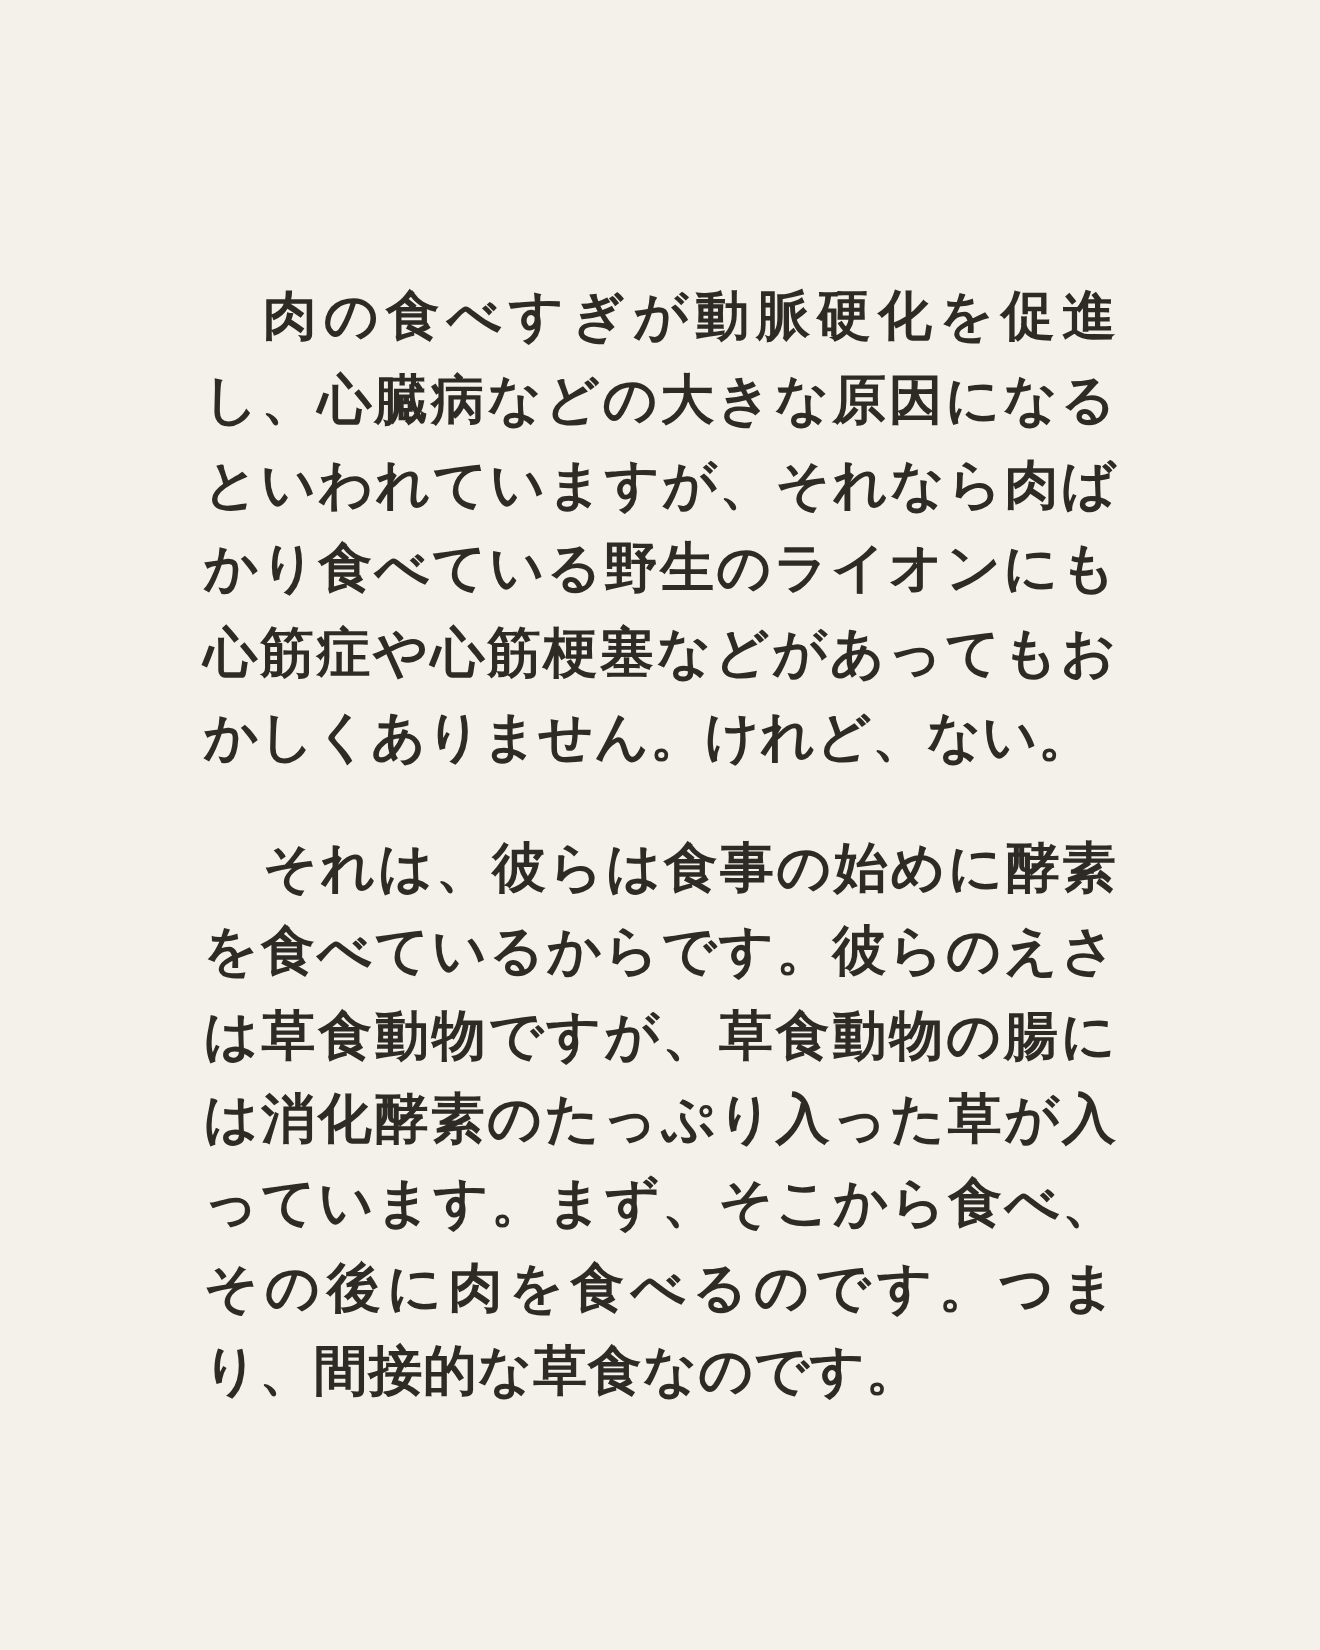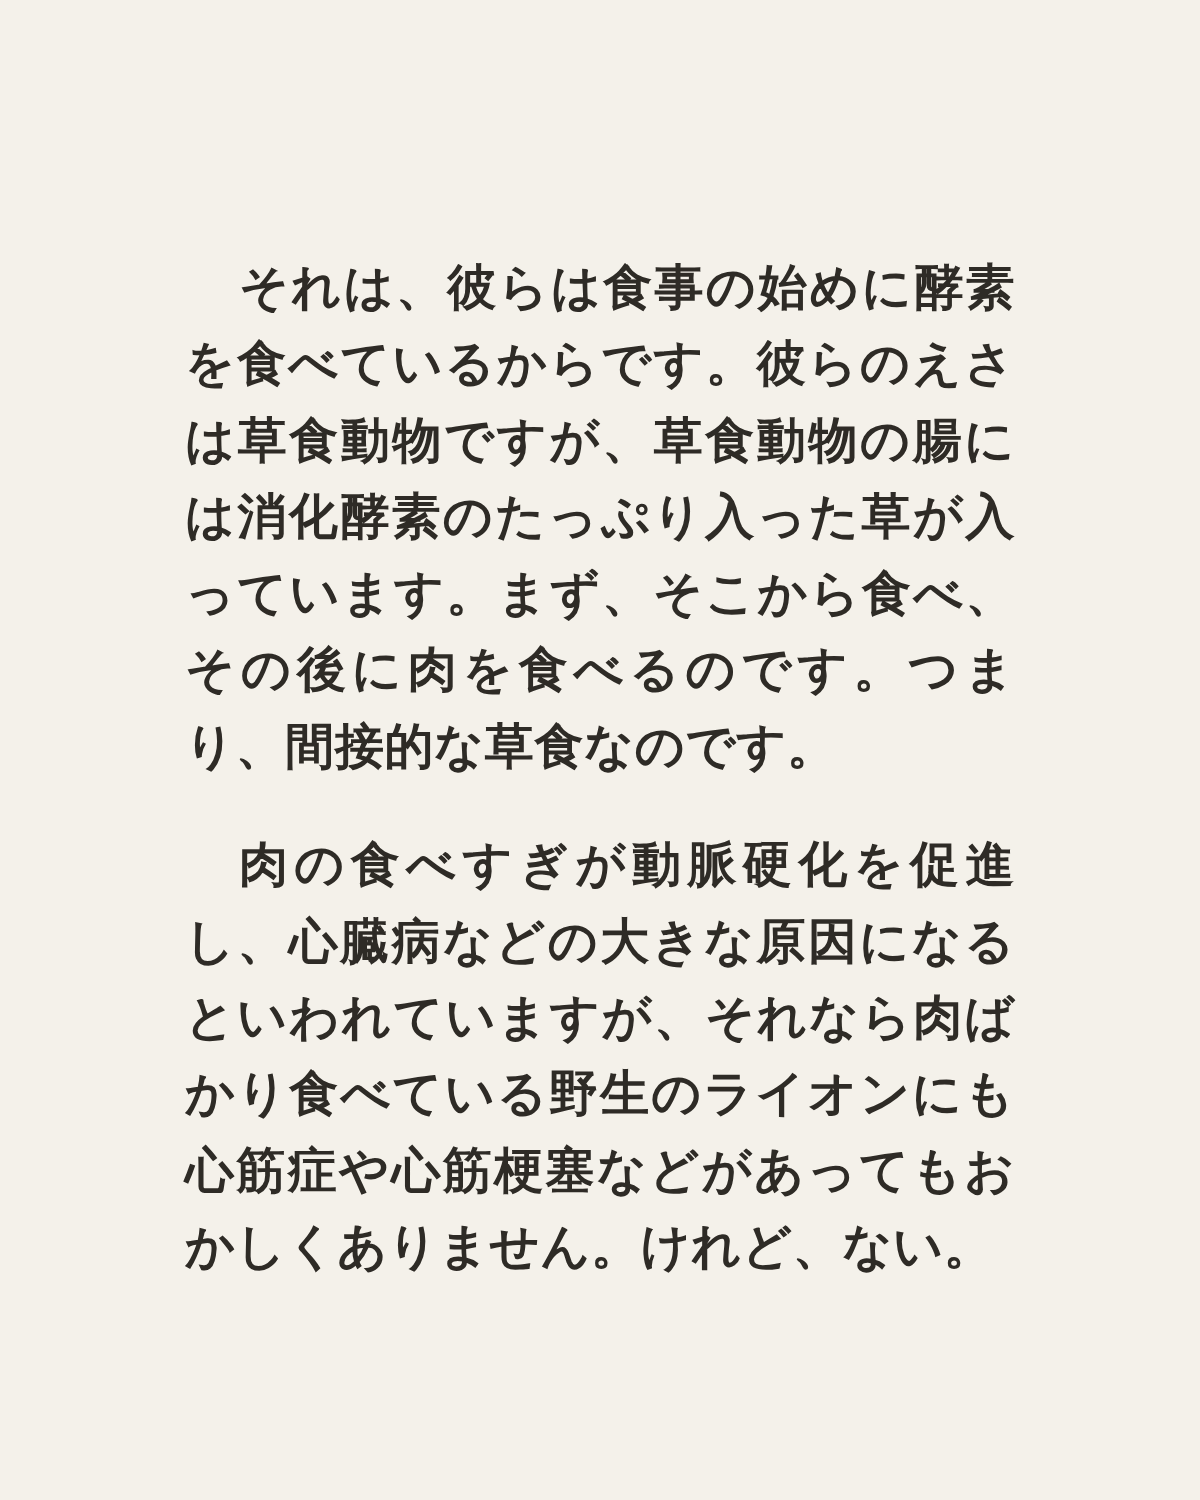--- a/index.html
+++ b/index.html
@@ -34,15 +34,15 @@
     text-indent: 1.1em;
   }
   .para + .para {
     margin-top: 42px;
   }
 </style>
 </head>
 <body>
 
 <div class="page">
+  <p class="para">肉の食べすぎが動脈硬化を促進し、心臓病などの大きな原因になるといわれていますが、それなら肉ばかり食べている野生のライオンにも心筋症や心筋梗塞などがあってもおかしくありません。けれど、ない。</p>
   <p class="para">それは、彼らは食事の始めに酵素を食べているからです。彼らのえさは草食動物ですが、草食動物の腸には消化酵素のたっぷり入った草が入っています。まず、そこから食べ、その後に肉を食べるのです。つまり、間接的な草食なのです。</p>
-  <p class="para">肉の食べすぎが動脈硬化を促進し、心臓病などの大きな原因になるといわれていますが、それなら肉ばかり食べている野生のライオンにも心筋症や心筋梗塞などがあってもおかしくありません。けれど、ない。</p>
 </div>
 
 </body></html>

